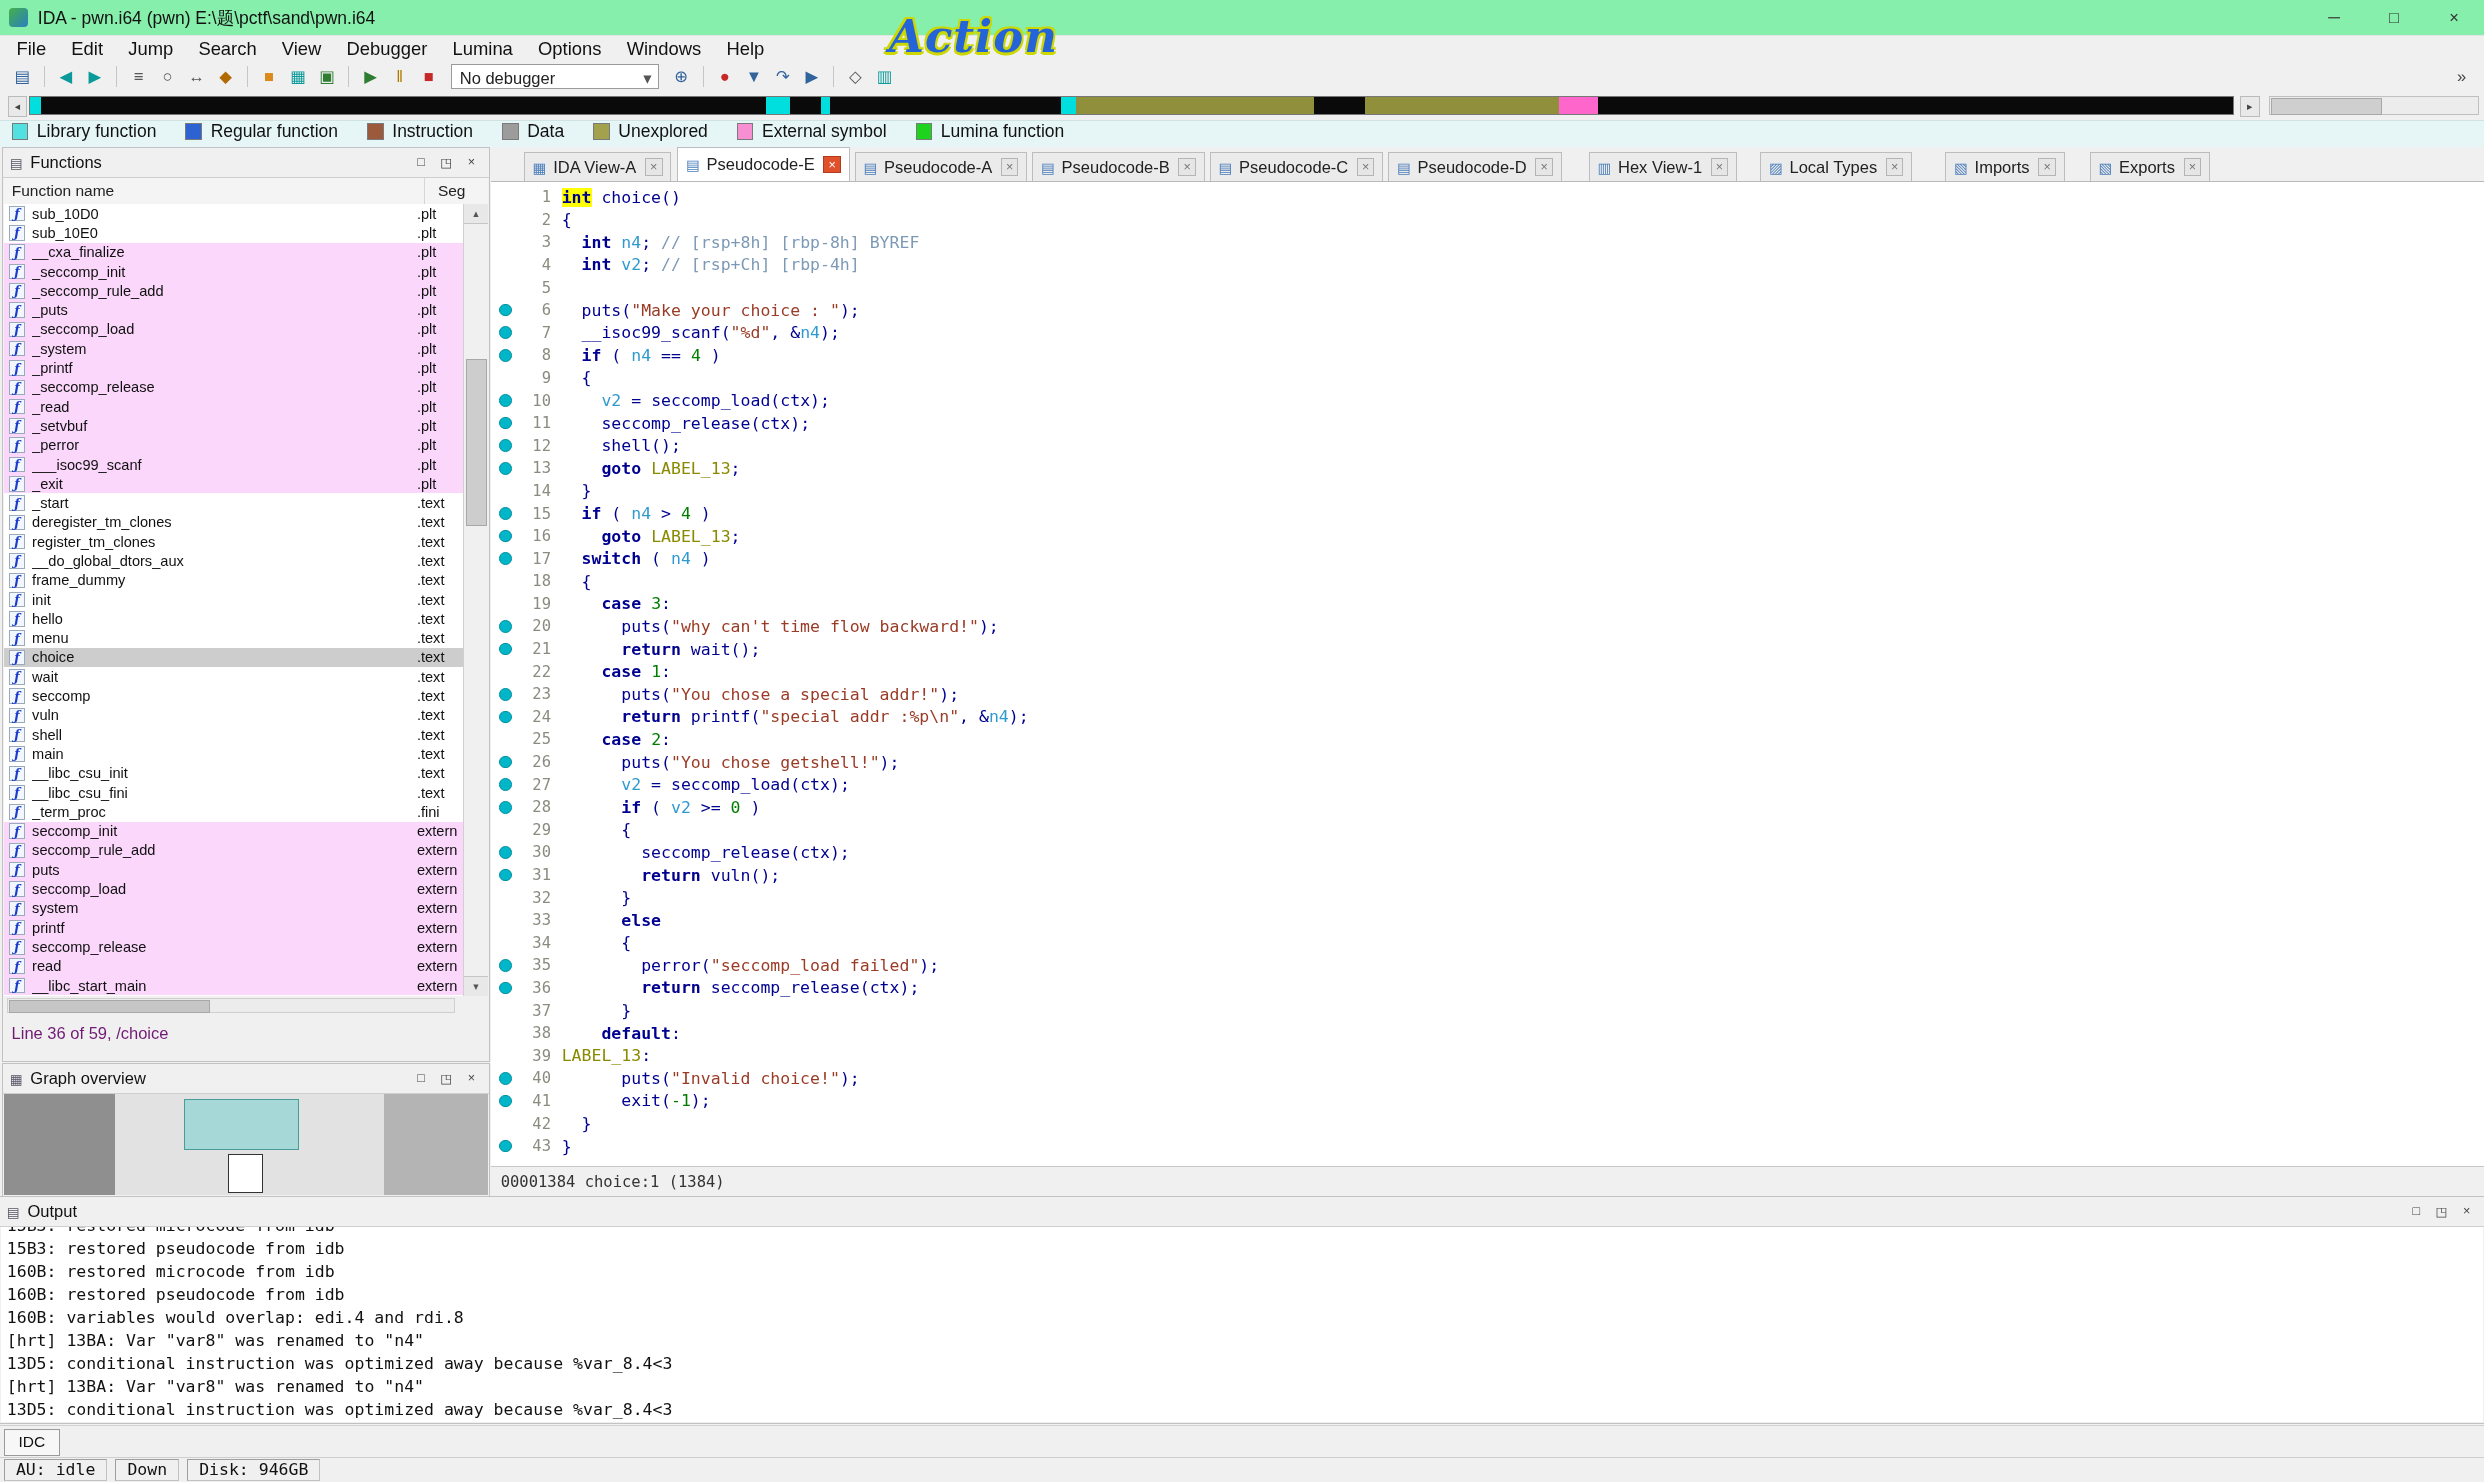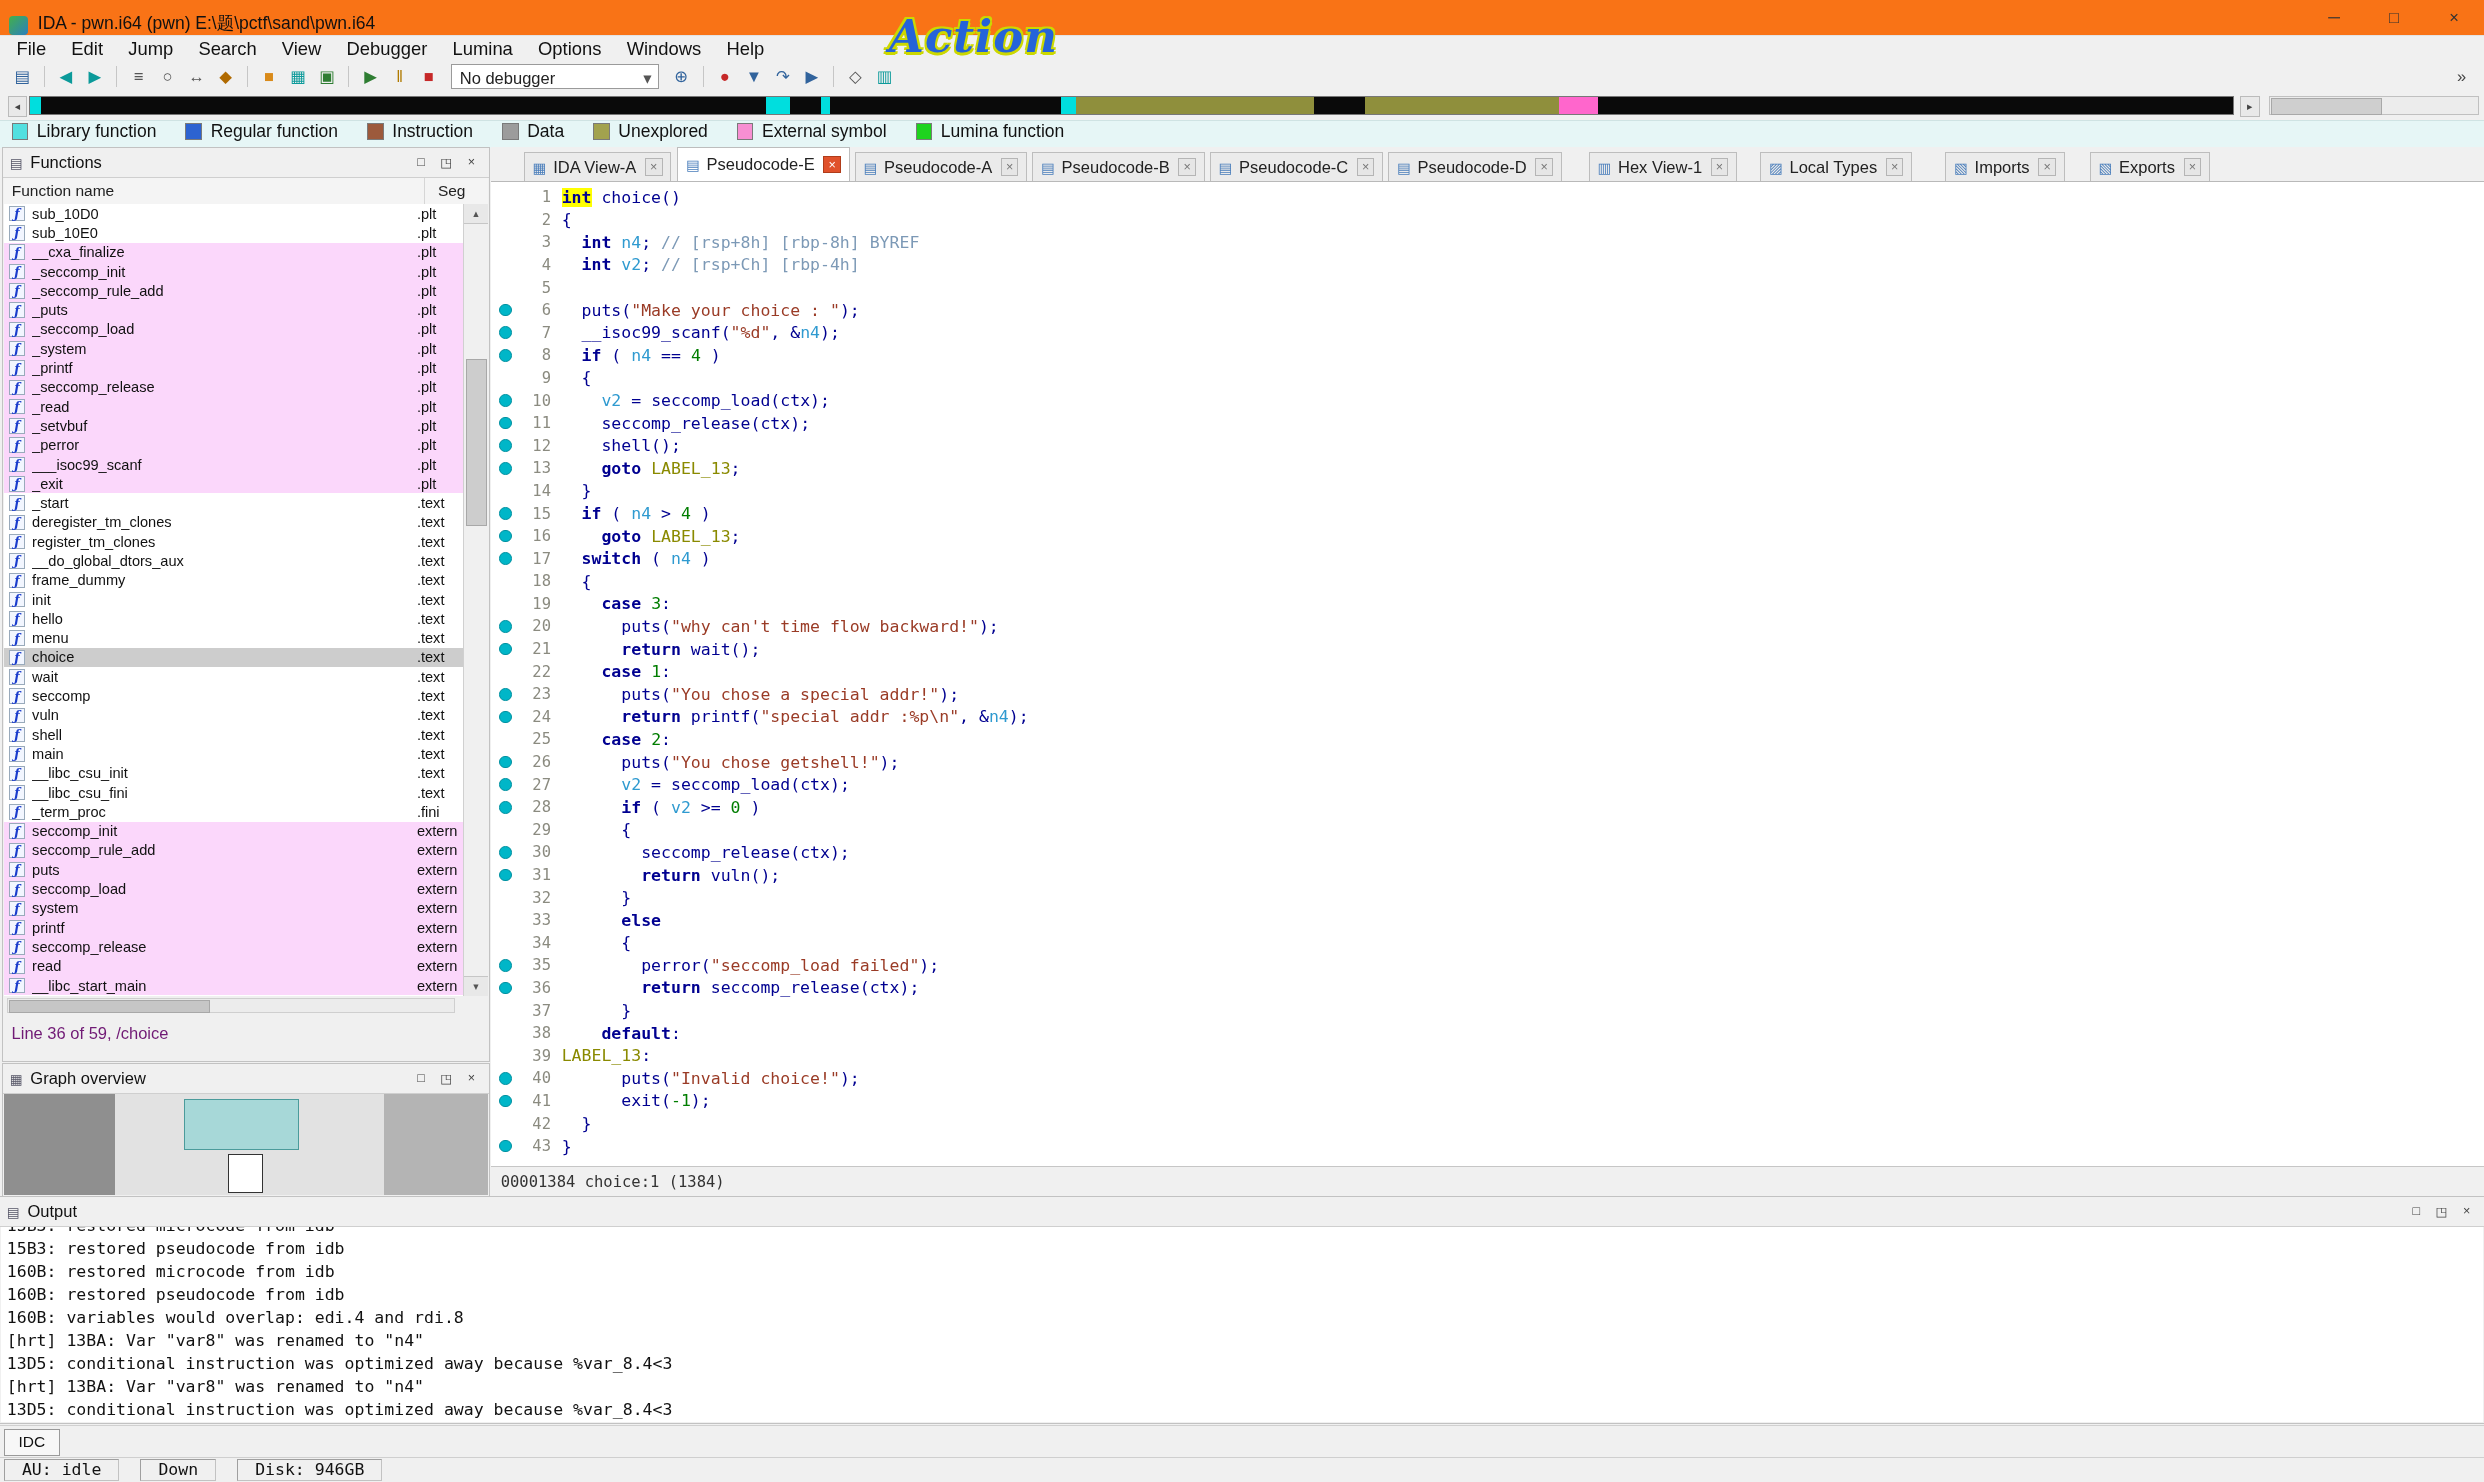--- a/index.html
+++ b/index.html
@@ -1,21 +1,21 @@
 <!DOCTYPE html>
 <html><head>
 <meta charset="utf-8">
 <style>
   html,body{margin:0;padding:0}
   body{width:2484px;height:1483px;overflow:hidden;background:#f0f0f0;position:relative;
        font-family:"Liberation Sans",sans-serif;color:#111}
 
   
-  .titlebar{position:absolute;left:0;top:0;width:2484px;height:35px;display:flex;align-items:flex-end;
-            background:#f97316;border-bottom:1px solid #e3e3e3}
+  .titlebar{position:absolute;left:0;top:0;width:2484px;height:35px;display:flex;align-items:center;
+            background:#86efac;border-bottom:1px solid #e3e3e3}
   .appicon{width:19.4px;height:19.4px;margin:0 9.7px 0 8.7px;border-radius:3.9px;
            background:linear-gradient(135deg,#43b04a,#2b7fbf)}
   .title{font-size:17.5px;white-space:nowrap}
   .wbtns{margin-left:auto;display:flex;height:35px}
   .wbtn{width:60px;height:35px;display:flex;align-items:center;justify-content:center;font-size:16.5px;color:#333}
 
   
   .menubar{position:absolute;top:35px;left:0;height:27px;display:flex;align-items:center;padding-left:3.9px}
   .mitem{padding:0 12.6px;font-size:18.4px;line-height:27px}
   .action{position:absolute;left:889px;top:9.7px;z-index:40;
@@ -130,21 +130,21 @@
   .oline:first-child{margin-top:-12.6px}
 
   .idcrow{position:absolute;left:0;top:1425px;width:2484px;height:33px;background:#f0f0f0;border-top:1px solid #d0d0d0;
           display:flex;align-items:center;box-sizing:border-box}
   .idcbtn{margin-left:3.9px;height:25px;padding:0 13.6px;border:1px solid #9a9a9a;background:#f7f7f7;font-size:15.5px;
           display:flex;align-items:center}
   .idcinput{flex:1;height:25px;margin:0 7.8px}
 
   .statusbar{position:absolute;left:0;top:1457px;width:2484px;height:25px;background:#f0f0f0;border-top:1px solid #cfcfcf;
              display:flex;align-items:center;padding-left:3.9px;font-family:"DejaVu Sans Mono",monospace;font-size:16.5px;box-sizing:border-box}
-  .scell{padding:0 17px;border:1px solid #c2c2c2;border-top-color:#9f9f9f;border-left-color:#9f9f9f;margin-right:21px;
+  .scell{padding:0 11px;border:1px solid #c2c2c2;border-top-color:#9f9f9f;border-left-color:#9f9f9f;margin-right:8px;
          height:19.4px;line-height:19.4px}
 </style>
 </head>
 <body>
 
 <div class="titlebar">
   <div class="appicon"></div>
   <div class="title">IDA - pwn.i64 (pwn) E:\题\pctf\sand\pwn.i64</div>
   <div class="wbtns">
     <div class="wbtn">─</div>

